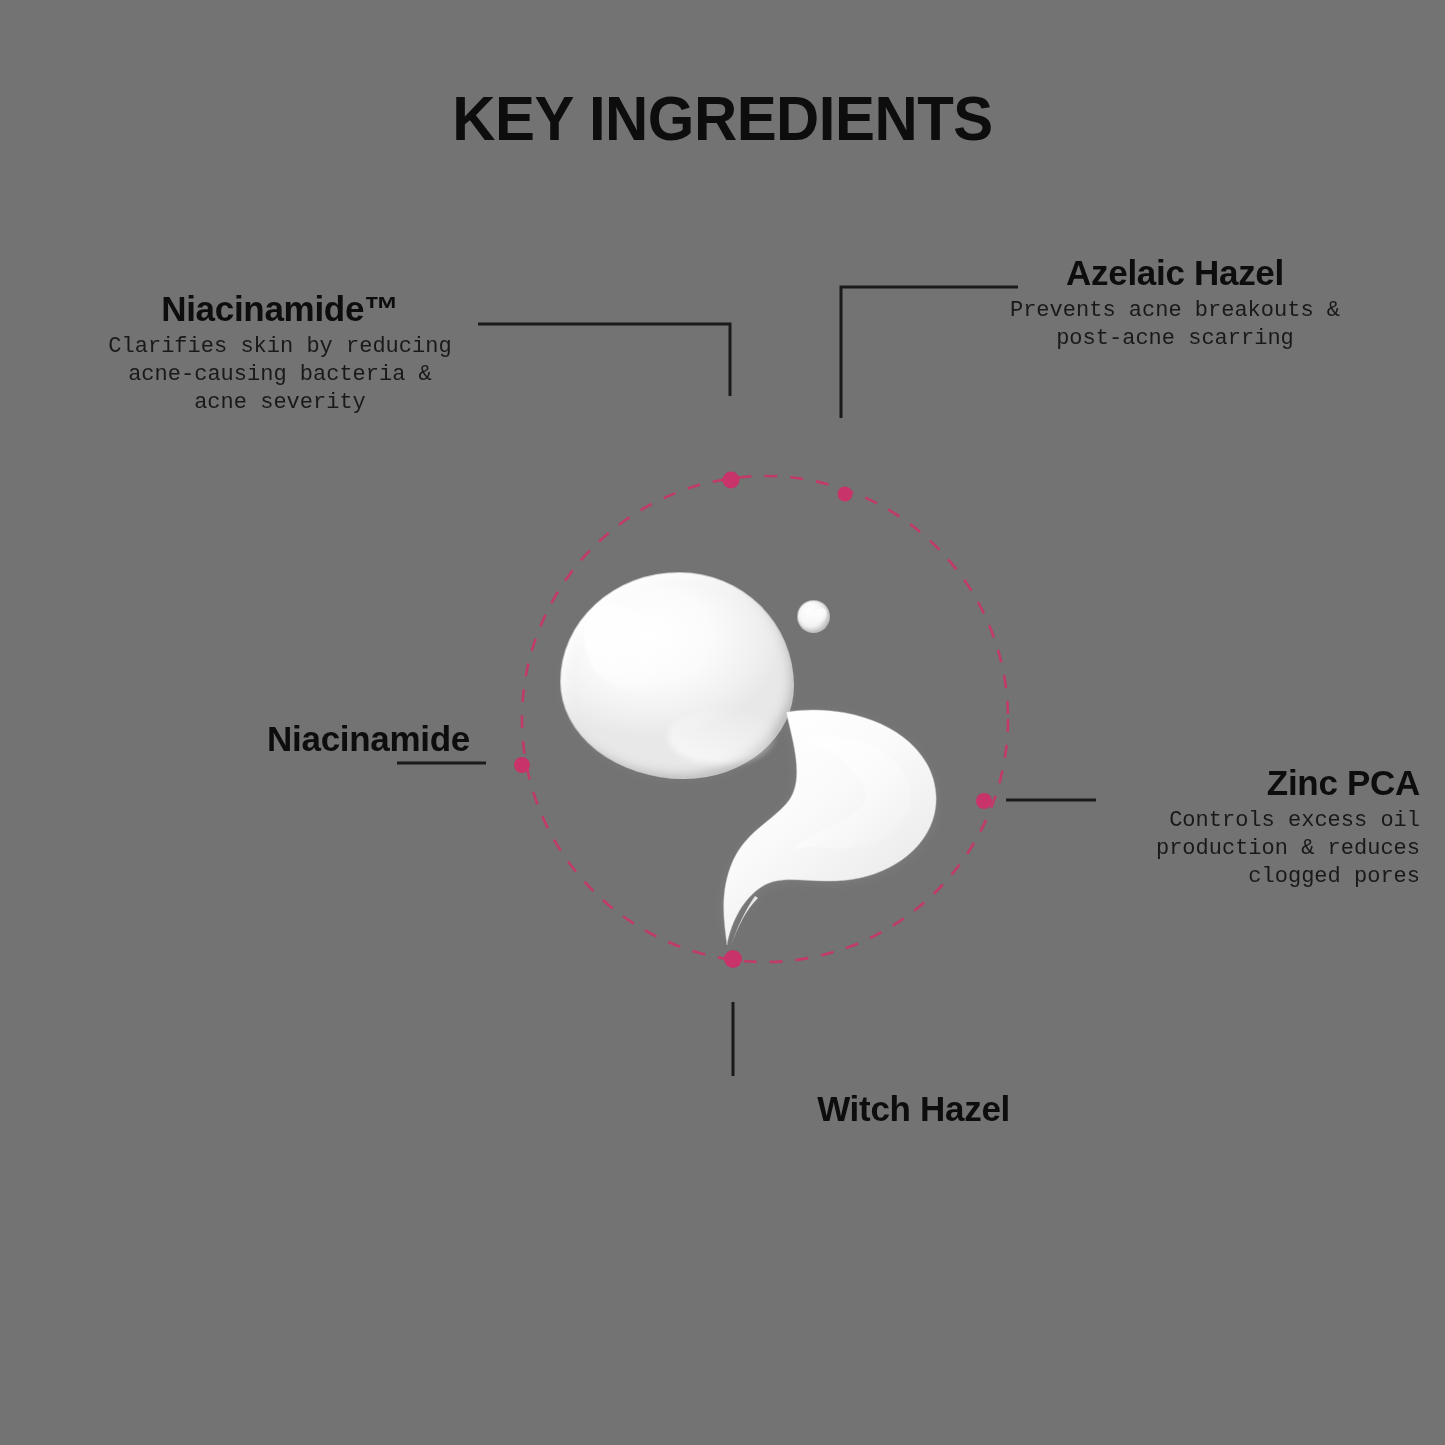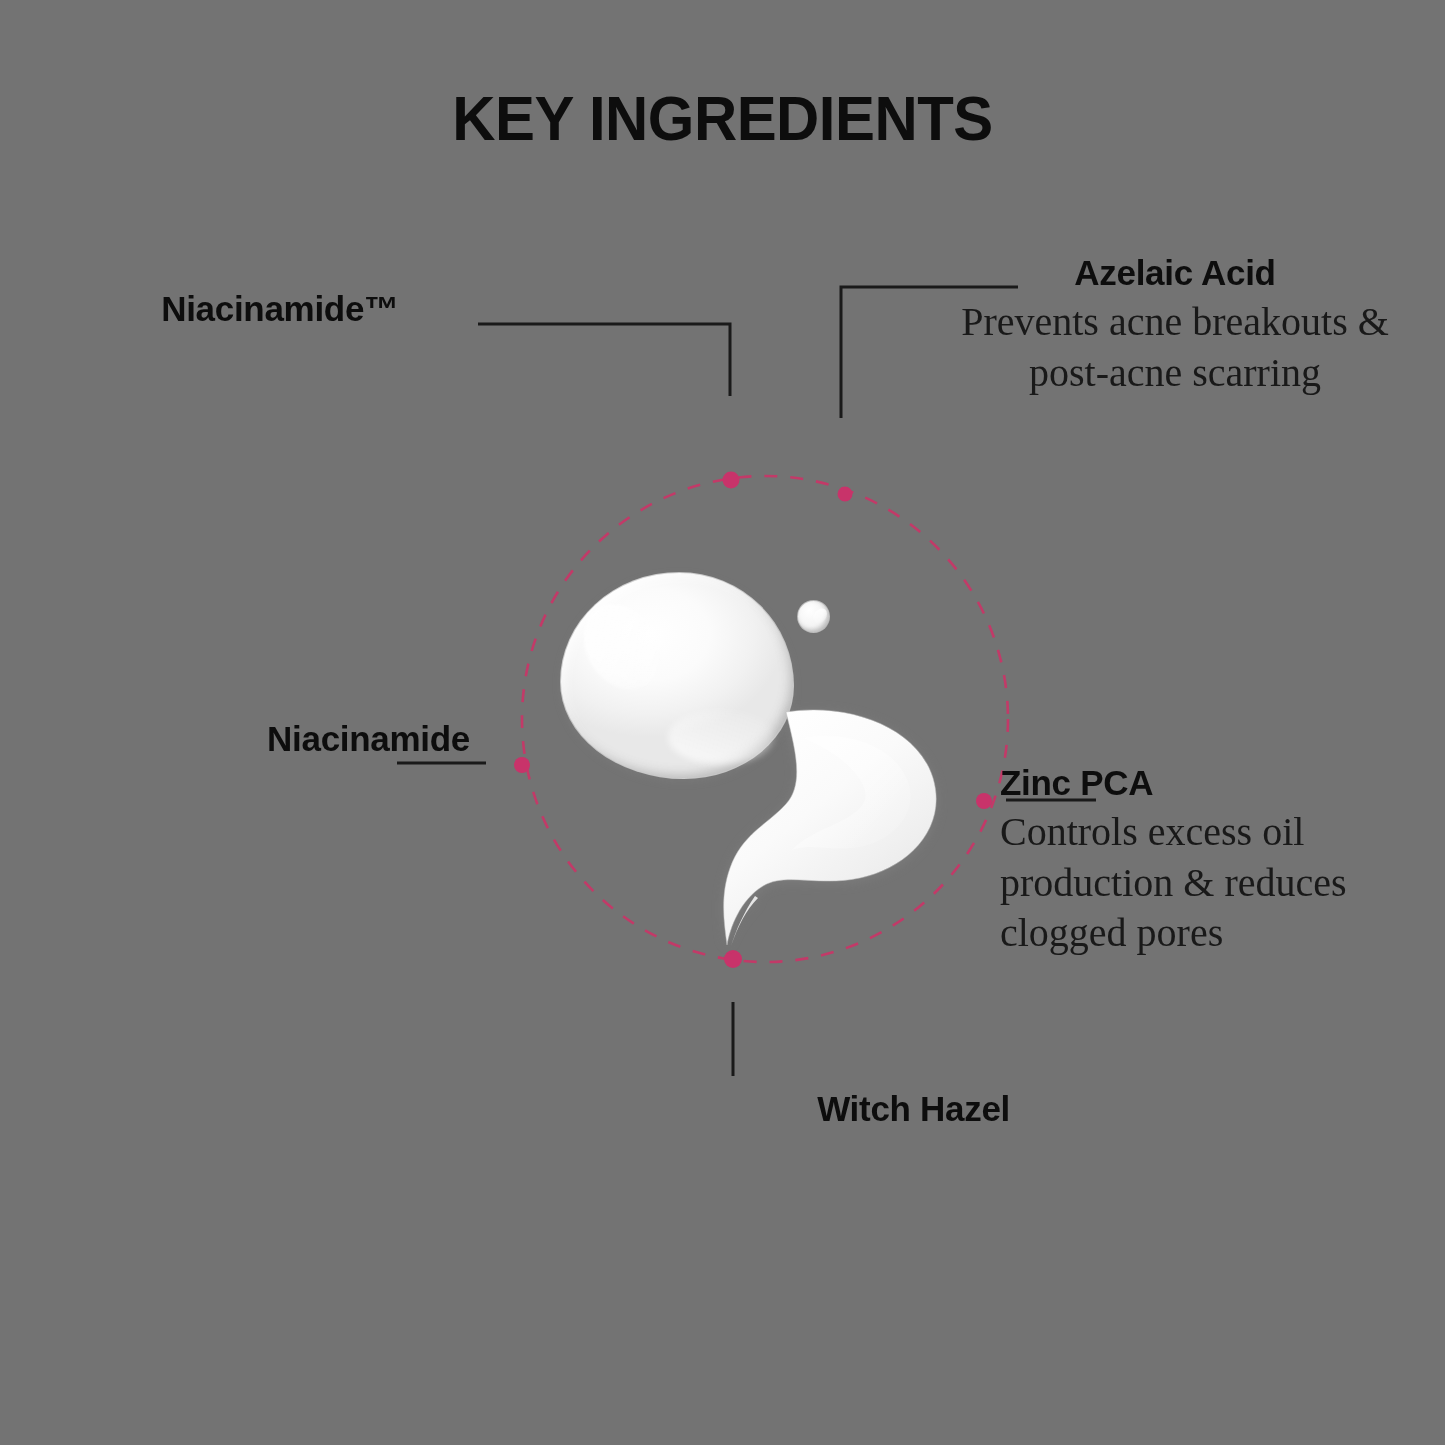--- a/index.html
+++ b/index.html
@@ -41,33 +41,33 @@
   .ing-name {
     font-family: "Liberation Sans", sans-serif;
     font-weight: 700;
     font-size: 35px;
     color: #0d0d0d;
     line-height: 1.18;
     letter-spacing: -0.3px;
     margin: 0 0 4px 0;
   }
   .ing-desc {
-    font-family: Liberation Serif, serif;
+    font-family: Liberation Mono, monospace;
     font-weight: 400;
-    font-size: 40px;
+    font-size: 22px;
     color: #191919;
     line-height: 1.26;
     margin: 0;
     white-space: pre-line;
   }
 
   .ing-diacnemide { left: 38px;   top: 288px;  width: 484px; text-align: center; }
   .ing-azelaic    { left: 930px;  top: 252px;  width: 490px; text-align: center; }
   .ing-niacinamide{ left: 30px;   top: 718px;  width: 440px; text-align: right; }
-  .ing-zinc       { left: 1000px; top: 762px;  width: 420px; text-align: left; }
+  .ing-zinc       { left: 1000px; top: 762px;  width: 420px; text-align: right; }
   .ing-witch      { left: 470px;  top: 1088px; width: 540px; text-align: right; }
 
   
   #connectors, #circle-layer, #product-art {
     position: absolute;
     left: 0;
     top: 0;
     width: 1445px;
     height: 1445px;
     pointer-events: none;
@@ -194,24 +194,27 @@
   <svg id="connectors" viewBox="0 0 1445 1445">
     <polyline class="line-solid" points="478,324 730,324 730,396"></polyline>
     <polyline class="line-solid" points="1018,287 841,287 841,418"></polyline>
     <line class="line-solid" x1="397" y1="763" x2="486" y2="763"></line>
     <line class="line-solid" x1="1006" y1="800" x2="1096" y2="800"></line>
     <line class="line-solid" x1="733" y1="1002" x2="733" y2="1076"></line>
   </svg>
 
   <div class="ingredient ing-diacnemide">
     <div class="ing-name">Niacinamide™</div>
+    <div class="ing-desc">Clarifies skin by reducing
+acne-causing bacteria &amp;
+acne severity</div>
   </div>
 
   <div class="ingredient ing-azelaic">
-    <div class="ing-name">Azelaic Acid</div>
+    <div class="ing-name">Azelaic Hazel</div>
     <div class="ing-desc">Prevents acne breakouts &amp;
 post-acne scarring</div>
   </div>
 
   <div class="ingredient ing-niacinamide">
     <div class="ing-name">Niacinamide</div>
   </div>
 
   <div class="ingredient ing-zinc">
     <div class="ing-name">Zinc PCA</div>

